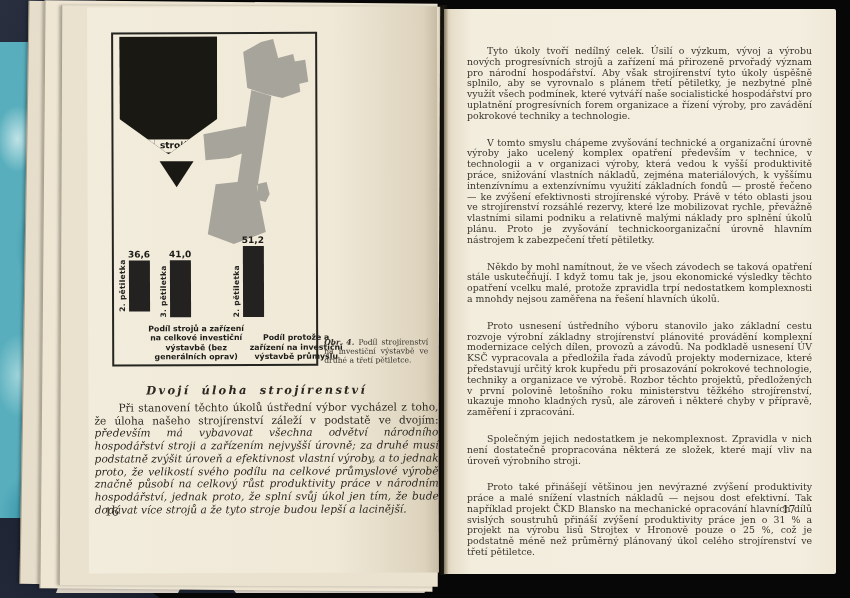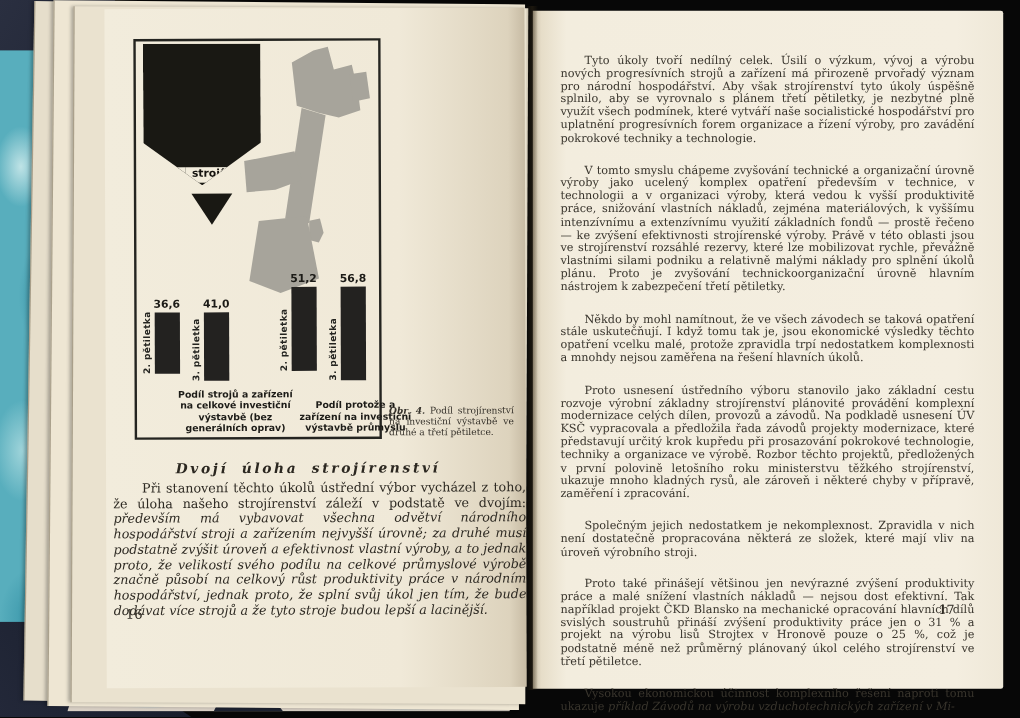--- a/index.html
+++ b/index.html
@@ -147,27 +147,20 @@
         </div>
       </div>
       <div class="bar-group bg2">
         <div class="bar-unit">
           <span class="bar-cat">2. pětiletka</span>
           <div class="bar-col">
             <span class="bar-value">51,2</span>
             <div class="bar" style="height: 70.656px;"></div>
           </div>
         </div>
-        <div class="bar-unit">
-          <span class="bar-cat">3. pětiletka</span>
-          <div class="bar-col">
-            <span class="bar-value">56,8</span>
-            <div class="bar" style="height: 78.384px;"></div>
-          </div>
-        </div>
       </div>
     </div>
 
     <div class="abs group-labels">
       <div class="group-label gl1">Podíl strojů a zařízení na celkové investiční výstavbě (bez generálních oprav)</div>
       <div class="group-label gl2">Podíl protože a zařízení na investiční výstavbě průmyslu</div>
     </div>
   </div>
 
   <div class="abs fig-caption">
@@ -184,18 +177,17 @@
 </div>
 
 <div class="abs page page-right">
   <div class="abs right-text">
     <p>Tyto úkoly tvoří nedílný celek. Úsilí o výzkum, vývoj a výrobu nových progresívních strojů a zařízení má přirozeně prvořadý význam pro národní hospodářství. Aby však strojírenství tyto úkoly úspěšně splnilo, aby se vyrovnalo s plánem třetí pětiletky, je nezbytné plně využít všech podmínek, které vytváří naše socialistické hospodářství pro uplatnění progresívních forem organizace a řízení výroby, pro zavádění pokrokové techniky a technologie.</p>
     <p>V tomto smyslu chápeme zvyšování technické a organizační úrovně výroby jako ucelený komplex opatření především v technice, v technologii a v organizaci výroby, která vedou k vyšší produktivitě práce, snižování vlastních nákladů, zejména materiálových, k vyššímu intenzívnímu a extenzívnímu využití základních fondů — prostě řečeno — ke zvýšení efektivnosti strojírenské výroby. Právě v této oblasti jsou ve strojírenství rozsáhlé rezervy, které lze mobilizovat rychle, převážně vlastními silami podniku a relativně malými náklady pro splnění úkolů plánu. Proto je zvyšování technickoorganizační úrovně hlavním nástrojem k zabezpečení třetí pětiletky.</p>
     <p>Někdo by mohl namítnout, že ve všech závodech se taková opatření stále uskutečňují. I když tomu tak je, jsou ekonomické výsledky těchto opatření vcelku malé, protože zpravidla trpí nedostatkem komplexnosti a mnohdy nejsou zaměřena na řešení hlavních úkolů.</p>
     <p>Proto usnesení ústředního výboru stanovilo jako základní cestu rozvoje výrobní základny strojírenství plánovité provádění komplexní modernizace celých dílen, provozů a závodů. Na podkladě usnesení ÚV KSČ vypracovala a předložila řada závodů projekty modernizace, které představují určitý krok kupředu při prosazování pokrokové technologie, techniky a organizace ve výrobě. Rozbor těchto projektů, předložených v první polovině letošního roku ministerstvu těžkého strojírenství, ukazuje mnoho kladných rysů, ale zároveň i některé chyby v přípravě, zaměření i zpracování.</p>
     <p>Společným jejich nedostatkem je nekomplexnost. Zpravidla v nich není dostatečně propracována některá ze složek, které mají vliv na úroveň výrobního stroji.</p>
     <p>Proto také přinášejí většinou jen nevýrazné zvýšení produktivity práce a malé snížení vlastních nákladů — nejsou dost efektivní. Tak například projekt ČKD Blansko na mechanické opracování hlavních dílů svislých soustruhů přináší zvýšení produktivity práce jen o 31 % a projekt na výrobu lisů Strojtex v Hronově pouze o 25 %, což je podstatně méně než průměrný plánovaný úkol celého strojírenství ve třetí pětiletce.</p>
-    <p><span>Vysokou ekonomickou účinnost komplexního řešení naproti tomu ukazuje </span><span class="ital">příklad Závodů na výrobu vzduchotechnických zařízení v Mi-</span></p>
   </div>
   <div class="abs pagenum pn-right">17</div>
 </div>
 
 <div class="abs fold"></div>
 
 </body></html>

